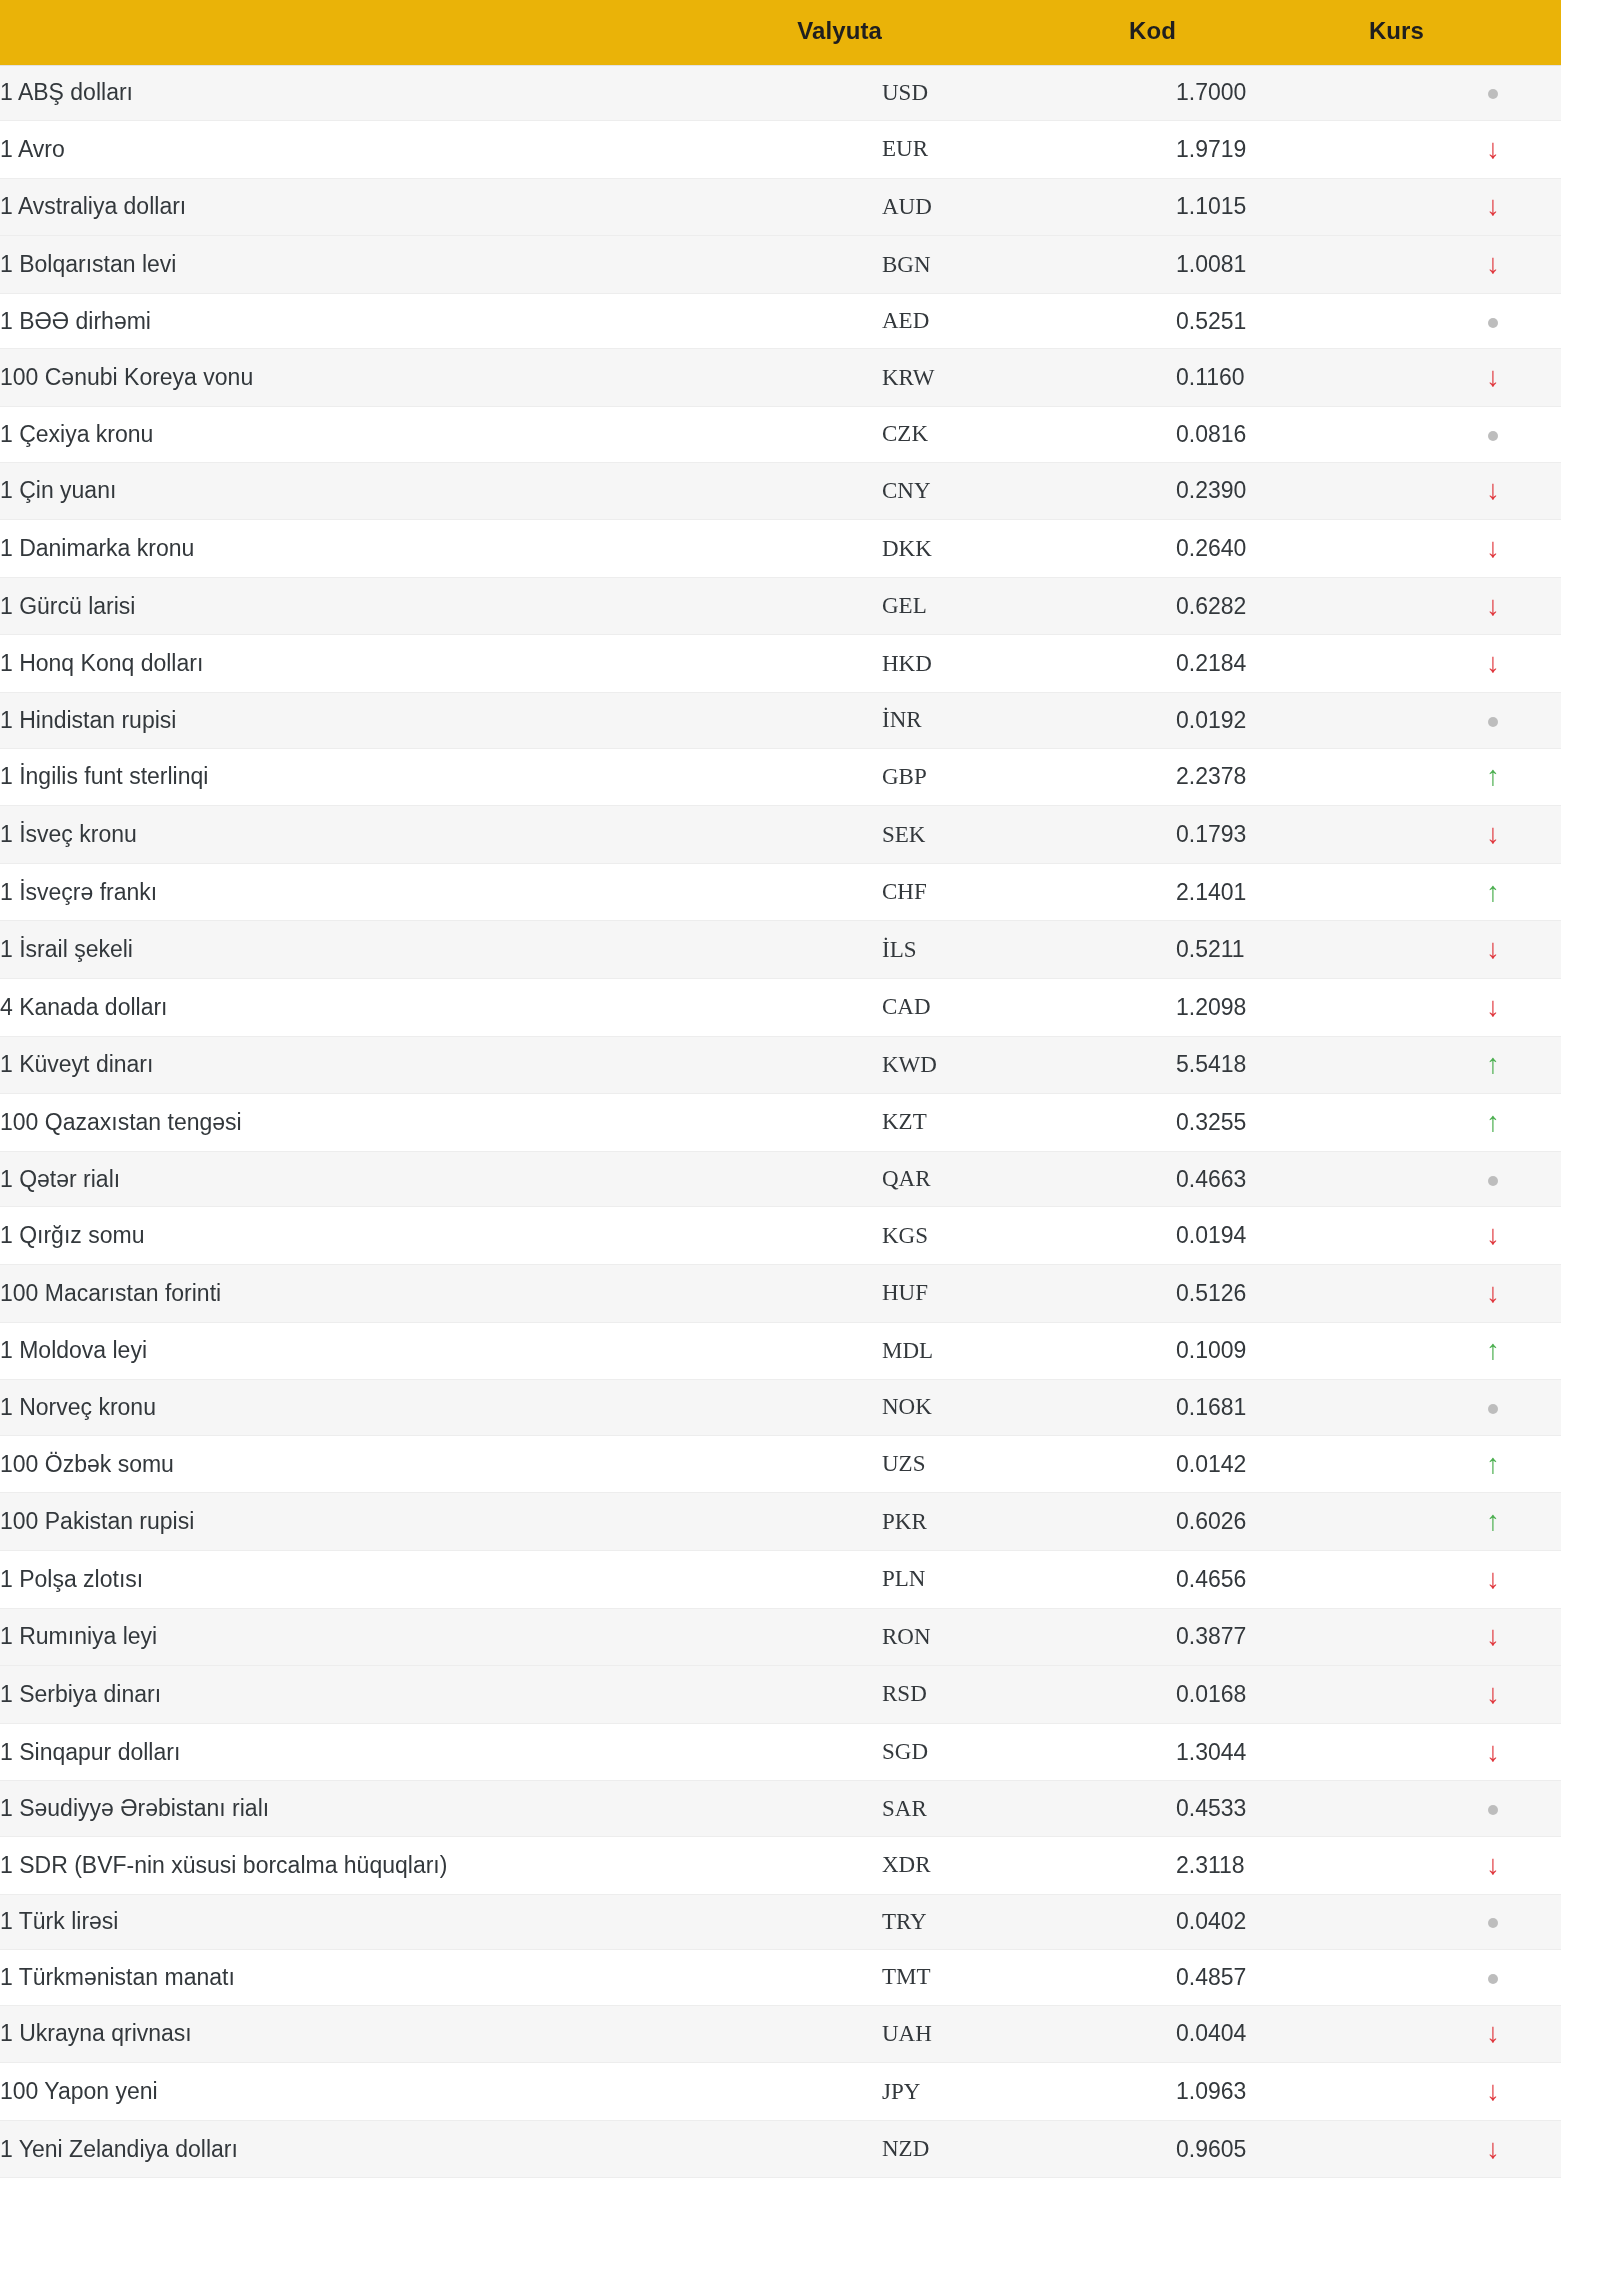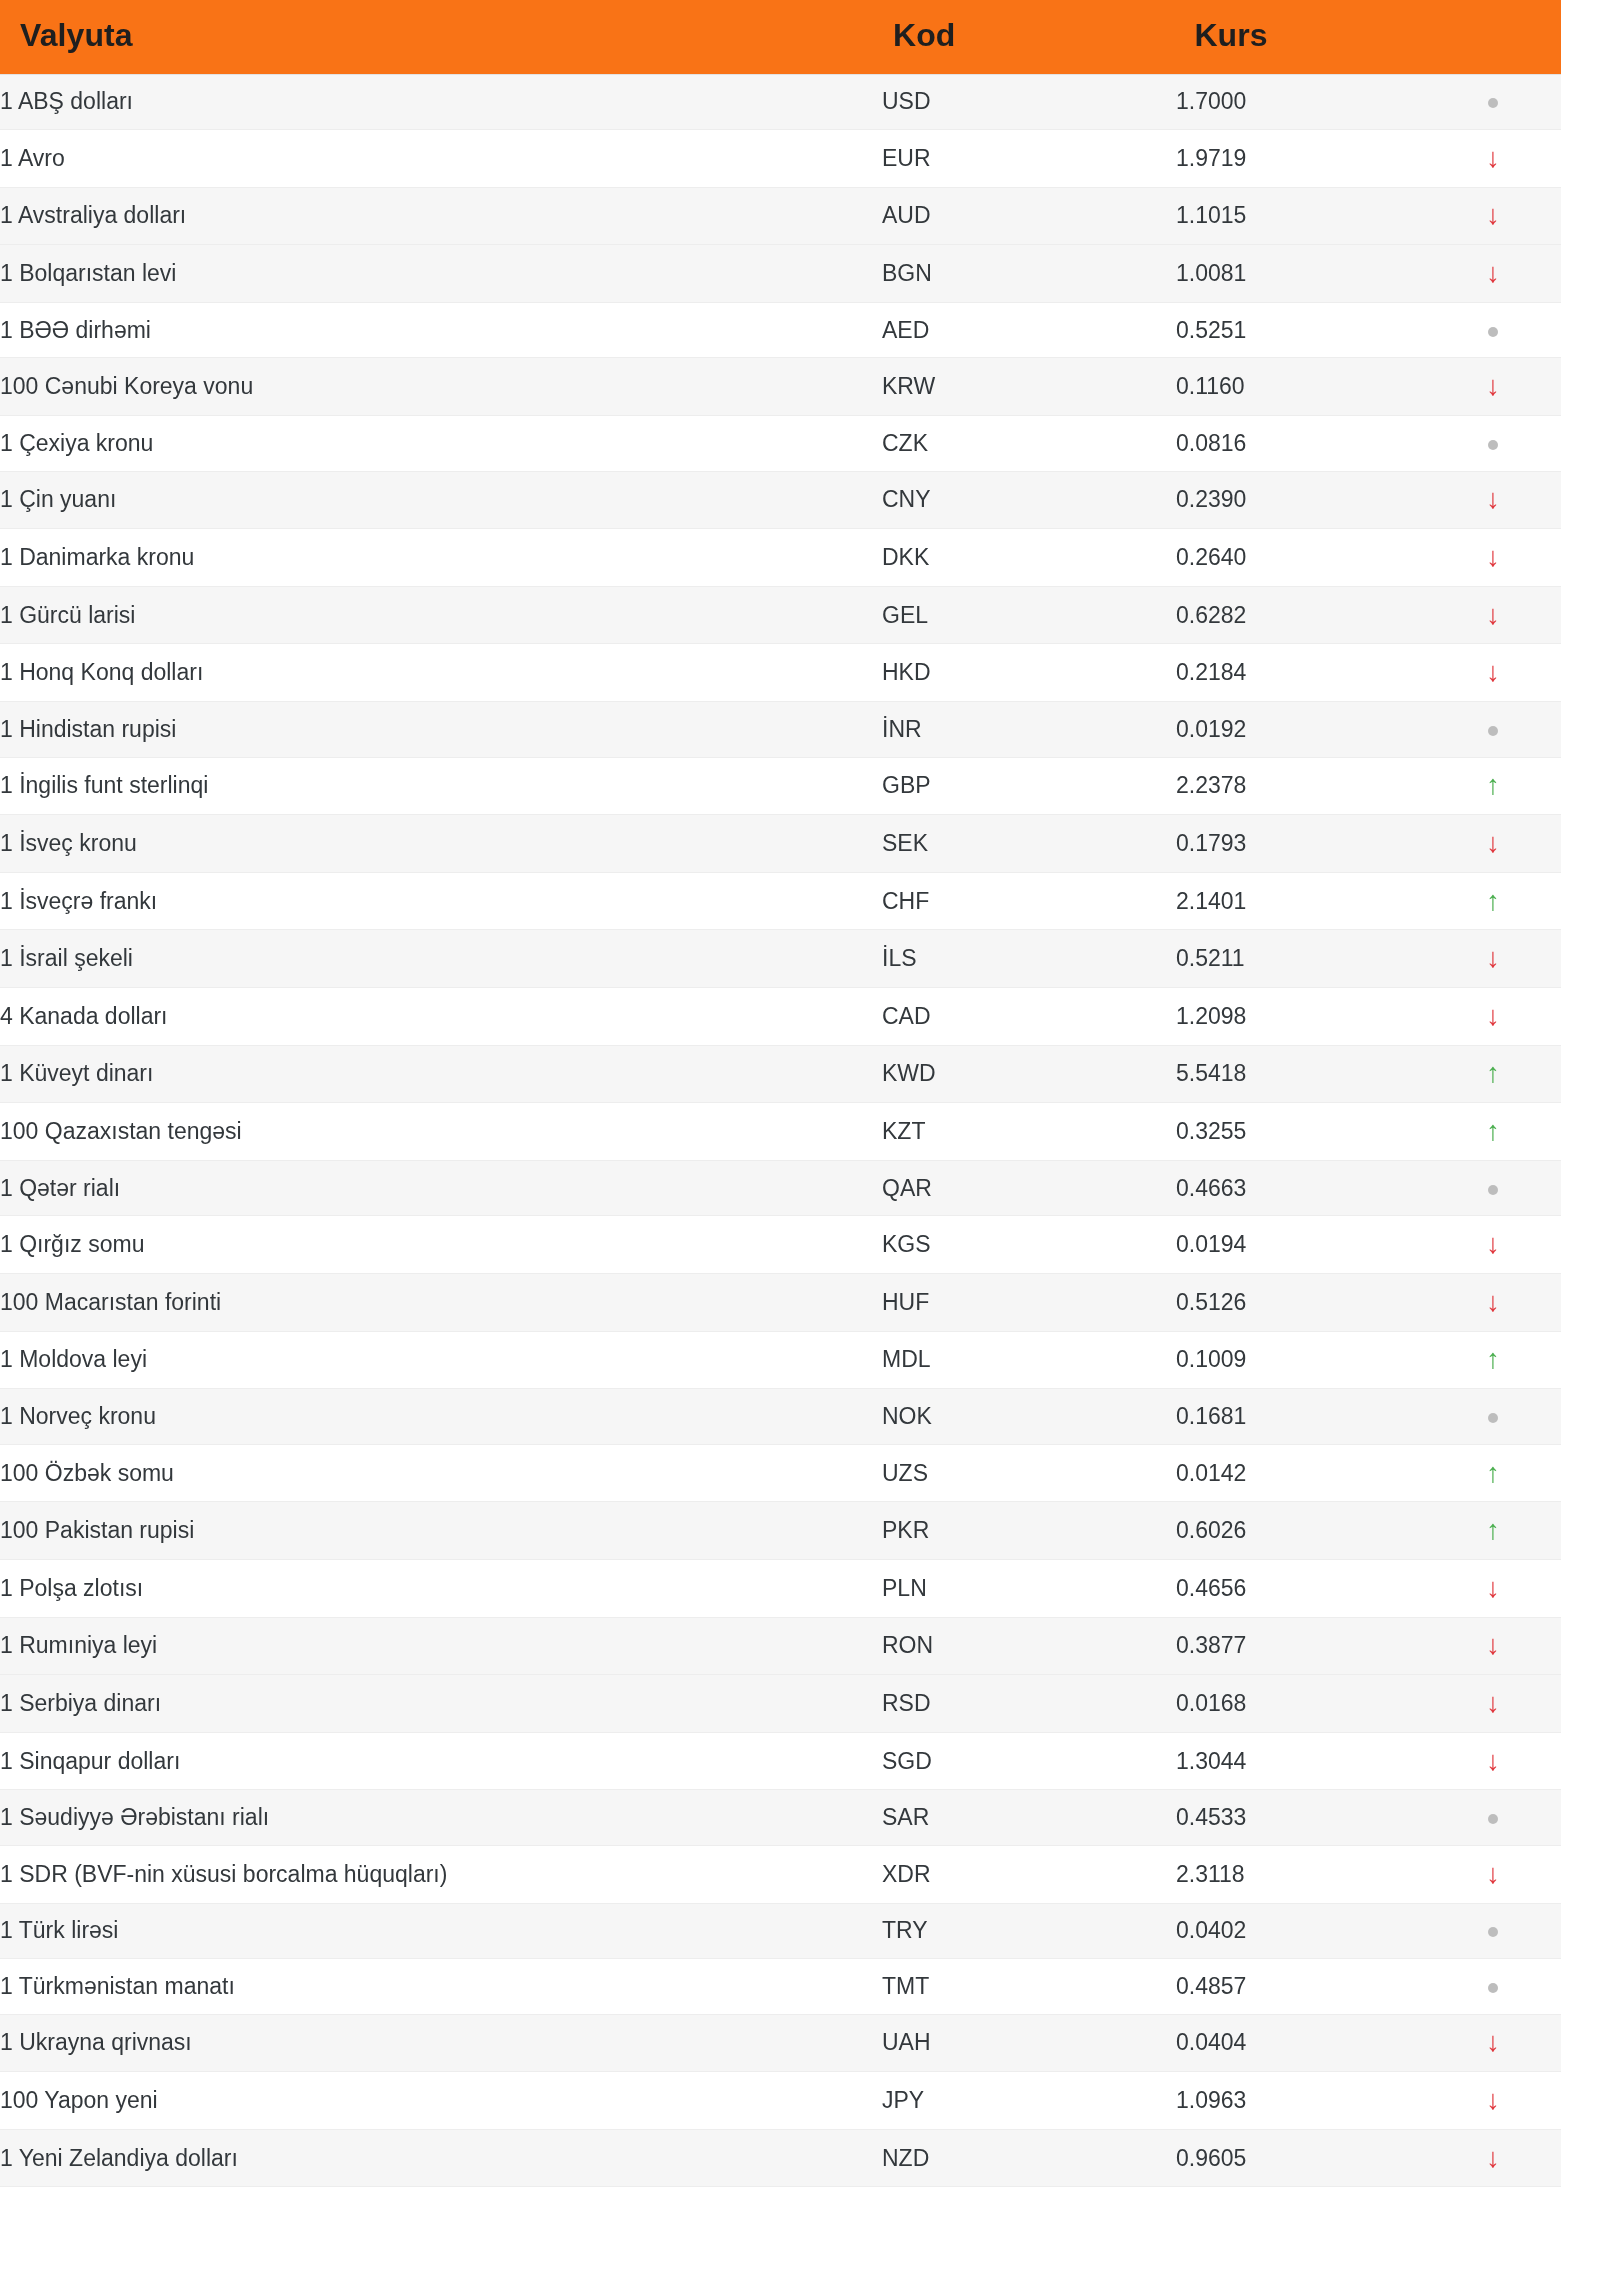--- a/index.html
+++ b/index.html
@@ -27,27 +27,27 @@
     border-collapse: collapse;
     width: 1561px;
     table-layout: fixed;
   }
   table.rates col.c-name  { width: 882px; }
   table.rates col.c-code  { width: 294px; }
   table.rates col.c-rate  { width: 248px; }
   table.rates col.c-trend { width: 138px; }
 
   table.rates thead th {
-    font-size: 32px;
+    font-size: 24px;
     font-weight: bold;
     color: #1f1f1f;
     padding: 16.5px 0 20px 0;
     border-bottom: 0.9px solid #e2e2e2;
-    text-align: left;
-    background: #f97316;
+    text-align: right;
+    background: #eab308;
     letter-spacing: 0.1px;
   }
   table.rates thead th.name  { padding-left: 20px; }
   table.rates thead th.code  { padding-left: 11px; }
   table.rates thead th.rate  { padding-left: 18.4px; }
   table.rates thead th.trend { padding: 0; }
 
   table.rates tbody td {
     font-size: 23px;
     color: #33383c;
@@ -55,21 +55,21 @@
     border-bottom: 0.9px solid #ededed;
     vertical-align: middle;
     white-space: nowrap;
     overflow: hidden;
     text-overflow: ellipsis;
   }
   table.rates tbody tr.odd td { background: #f6f6f6; }
   table.rates tbody tr.even td { background: #ffffff; }
 
   td.name  { padding-left: 20px; }
-  td.code  { padding-left: 11px; }
+  td.code  { padding-left: 11px; font-family: Liberation Serif, serif; }
   td.rate  { padding-left: 18.4px; margin-top: 44px; }
   td.trend { text-align: center; padding-left: 0; padding-right: 0; }
 
   .arrow-up {
     color: #4caf50;
     font-size: 27.5px;
     line-height: 1;
     font-weight: bold;
     display: inline-block;
   }

